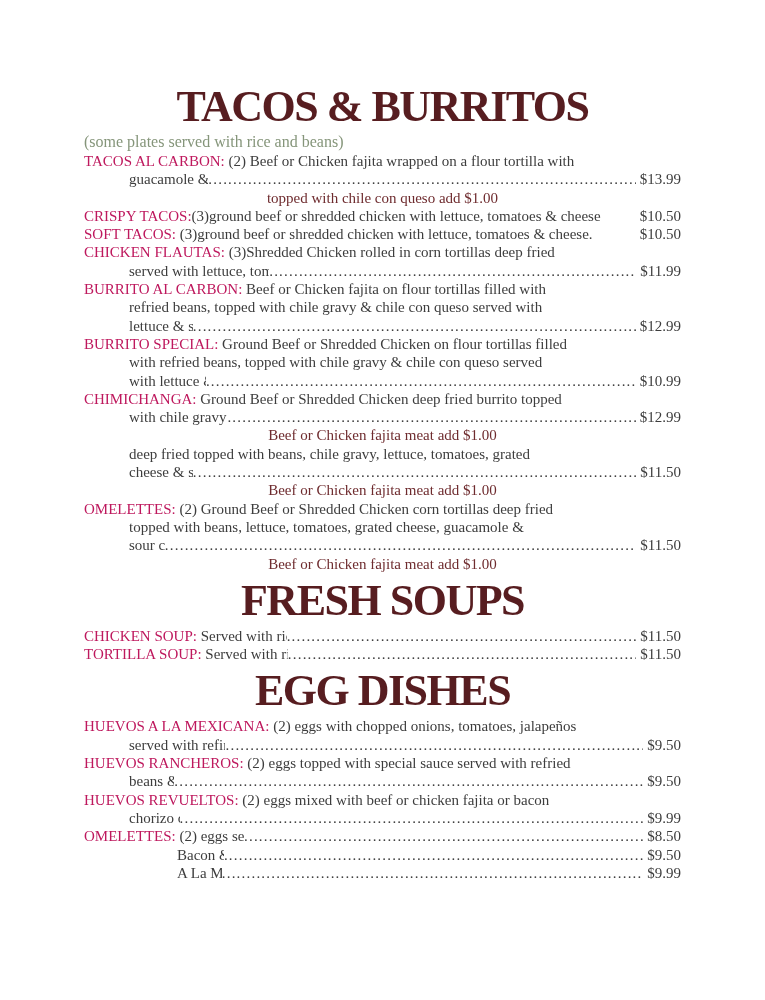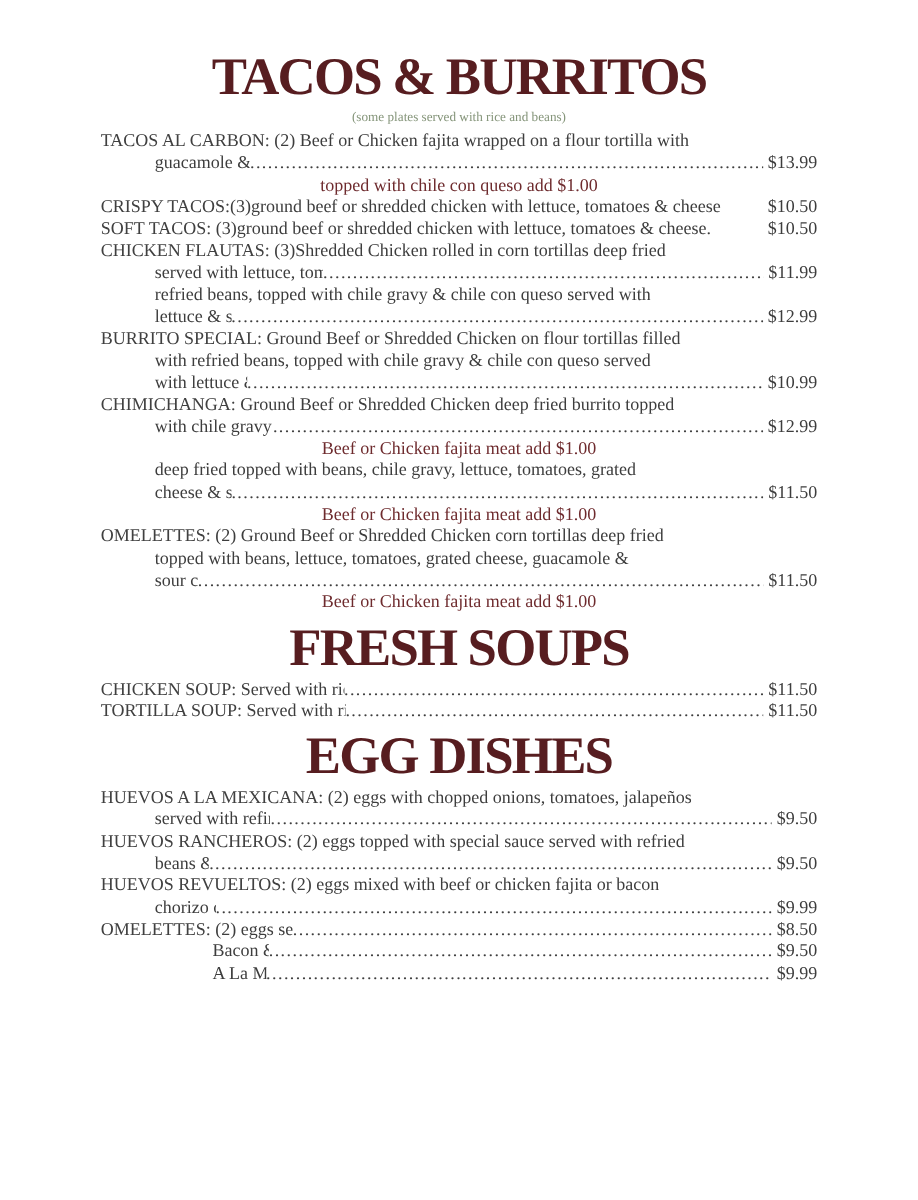--- a/index.html
+++ b/index.html
@@ -5,59 +5,59 @@
   html, body {
     margin: 0;
     padding: 0;
     background: #ffffff;
   }
   .page {
     position: relative;
     width: 765px;
     height: 1000px;
     box-sizing: border-box;
-    padding: 41px 84px 0 84px;
+    padding: 84px 84px 0 84px;
     background: #ffffff;
     font-family: "Liberation Serif", "DejaVu Serif", serif;
     overflow: hidden;
   }
   .section-title {
     margin: 0;
     padding: 0;
     text-align: center;
     font-size: 44px;
     line-height: 46px;
     font-weight: bold;
     letter-spacing: -1.5px;
     color: #571d20;
     white-space: nowrap;
   }
   .section-title.tight { margin-top: 5px; margin-bottom: 3px; text-align: center; }
   .section-subtitle {
-    text-align: center;
-    font-size: 11px;
+    text-align: left;
+    font-size: 16px;
     line-height: 17px;
     margin: 3px 0 2px 0;
     color: #85957a;
   }
   .lines { width: 100%; }
   .line {
     display: flex;
     align-items: baseline;
     font-size: 15px;
     line-height: 18.3px;
     color: #3d3d3d;
   }
   .line .textwrap {
     white-space: pre;
     flex: 0 1 auto;
     min-width: 0;
     overflow: hidden;
   }
-  .line .name { color: #404040; text-align: center; }
+  .line .name { color: #be185d; text-align: center; }
   .line .dots {
     flex: 1 1 auto;
     min-width: 0;
     overflow: hidden;
     white-space: nowrap;
     height: 18.3px;
   }
   .line .dots::after {
     content: "................................................................................................................................................................................";
     letter-spacing: 1.2px;
@@ -106,20 +106,23 @@
           <span class="price">$10.50</span>
         </div>
         <div class="line first">
           <span class="textwrap"><span class="name">CHICKEN FLAUTAS:</span><span class="text"> (3)Shredded Chicken rolled in corn tortillas deep fried</span></span>
         </div>
         <div class="line cont">
           <span class="textwrap"><span class="text">served with lettuce, tomatoes, guacamole &amp; sour cream</span></span>
           <span class="dots"></span>
           <span class="price">$11.99</span>
         </div>
+        <div class="line first">
+          <span class="textwrap"><span class="name">BURRITO AL CARBON:</span><span class="text"> Beef or Chicken fajita on flour tortillas filled with</span></span>
+        </div>
         <div class="line cont">
           <span class="textwrap"><span class="text">refried beans, topped with chile gravy &amp; chile con queso served with</span></span>
         </div>
         <div class="line cont">
           <span class="textwrap"><span class="text">lettuce &amp; sour cream</span></span>
           <span class="dots"></span>
           <span class="price">$12.99</span>
         </div>
         <div class="line first">
           <span class="textwrap"><span class="name">BURRITO SPECIAL:</span><span class="text"> Ground Beef or Shredded Chicken on flour tortillas filled</span></span>

